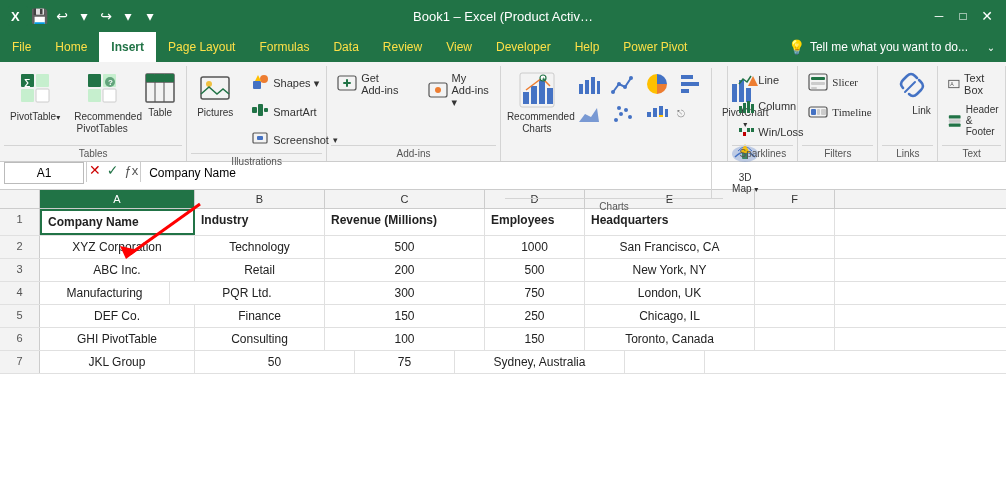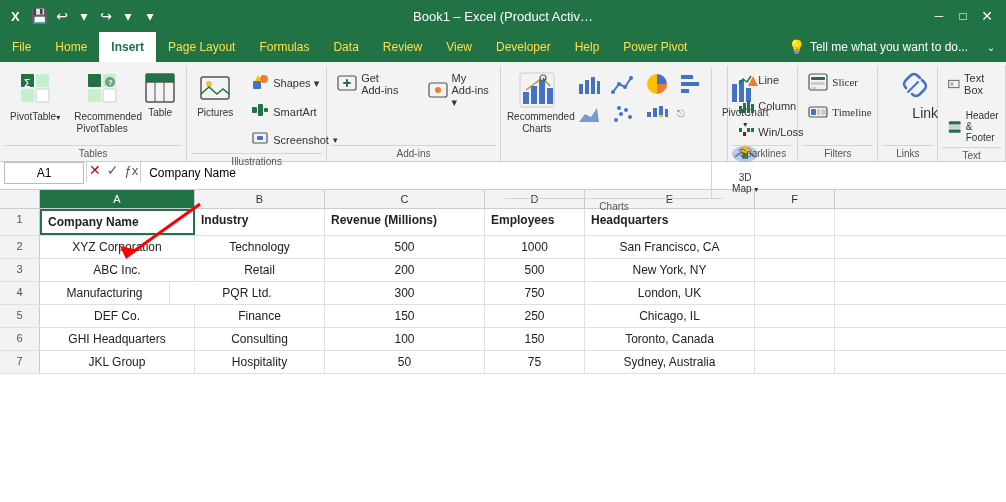--- a/index.html
+++ b/index.html
@@ -557,28 +557,28 @@
       <div class="tables-section" style="min-width:60px;">
         <div class="tables-section-inner">
           <div class="large-btn">
             <div>
               <svg width="30" height="30" viewBox="0 0 30 30">
                 <path d="M8 16 Q4 12 8 8 L12 4 Q16 0 20 4 L22 6" fill="none" stroke="#4472c4" stroke-width="2.5" stroke-linecap="round"></path>
                 <path d="M14 22 Q18 26 22 22 L26 18 Q30 14 26 10 L24 8" fill="none" stroke="#4472c4" stroke-width="2.5" stroke-linecap="round"></path>
                 <line x1="10" y1="20" x2="20" y2="10" stroke="#4472c4" stroke-width="2" stroke-linecap="round"></line>
               </svg>
             </div>
-            <div style="font-size:14px; color:#333;padding-left:24px;">Link</div>
+            <div style="font-size:10px; color:#333;padding-left:24px;">Link</div>
           </div>
         </div>
         <div class="tables-section-lbl">Links</div>
       </div>
 
       <div class="tables-section" style="min-width:50px;">
-        <div class="tables-section-inner" style="flex-direction:column; gap:6px;">
+        <div class="tables-section-inner" style="flex-direction:column; gap:0;">
           <div class="ribbon-btn-small">
             <div class="btn-row">
               <svg width="16" height="16" viewBox="0 0 16 16">
                 <rect x="1" y="3" width="14" height="10" fill="none" stroke="#555" stroke-width="1.2"></rect>
                 <text x="3" y="11" font-size="7" fill="#555">A</text>
               </svg>
               <span style="font-size:11px;">Text Box</span>
             </div>
           </div>
           <div class="ribbon-btn-small">
@@ -675,32 +675,31 @@
       <div class="cell col-a text-center">DEF Co.</div>
       <div class="cell col-b text-center">Finance</div>
       <div class="cell col-c text-center">150</div>
       <div class="cell col-d text-center">250</div>
       <div class="cell col-e text-center">Chicago, IL</div>
       <div class="cell col-f"></div>
     </div>
 
     <div class="sheet-row">
       <div class="row-num">6</div>
-      <div class="cell col-a text-center">GHI Headquarters</div>
+      <div class="cell col-a text-center">GHI PivotTable</div>
       <div class="cell col-b text-center">Consulting</div>
       <div class="cell col-c text-center">100</div>
       <div class="cell col-d text-center">150</div>
       <div class="cell col-e text-center">Toronto, Canada</div>
       <div class="cell col-f"></div>
     </div>
 
     <div class="sheet-row">
       <div class="row-num">7</div>
       <div class="cell col-a text-center">JKL Group</div>
-      <div class="cell col-b text-center">Hospitality</div>
       <div class="cell col-c text-center">50</div>
       <div class="cell col-d text-center">75</div>
       <div class="cell col-e text-center">Sydney, Australia</div>
       <div class="cell col-f"></div>
     </div>
   </div>
 
 </div>
 
 </body></html>

